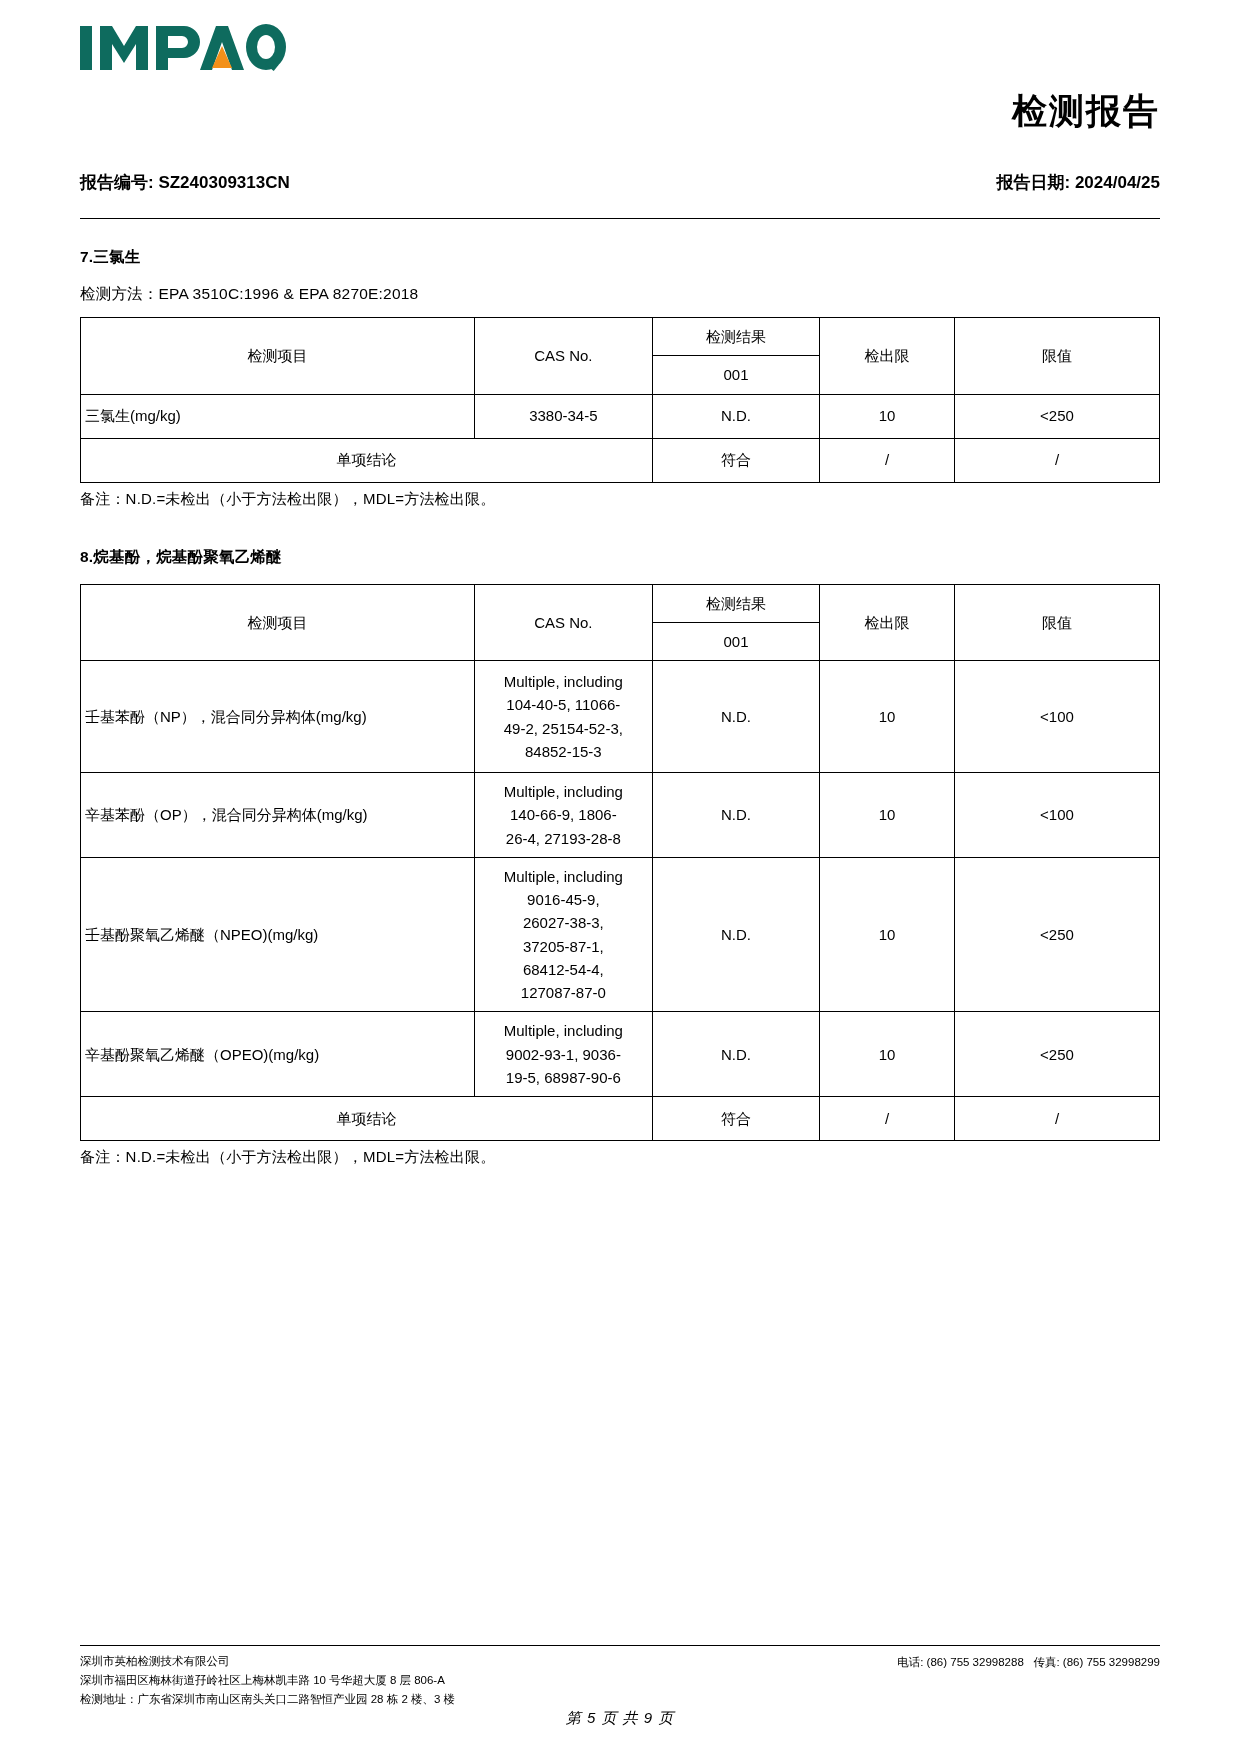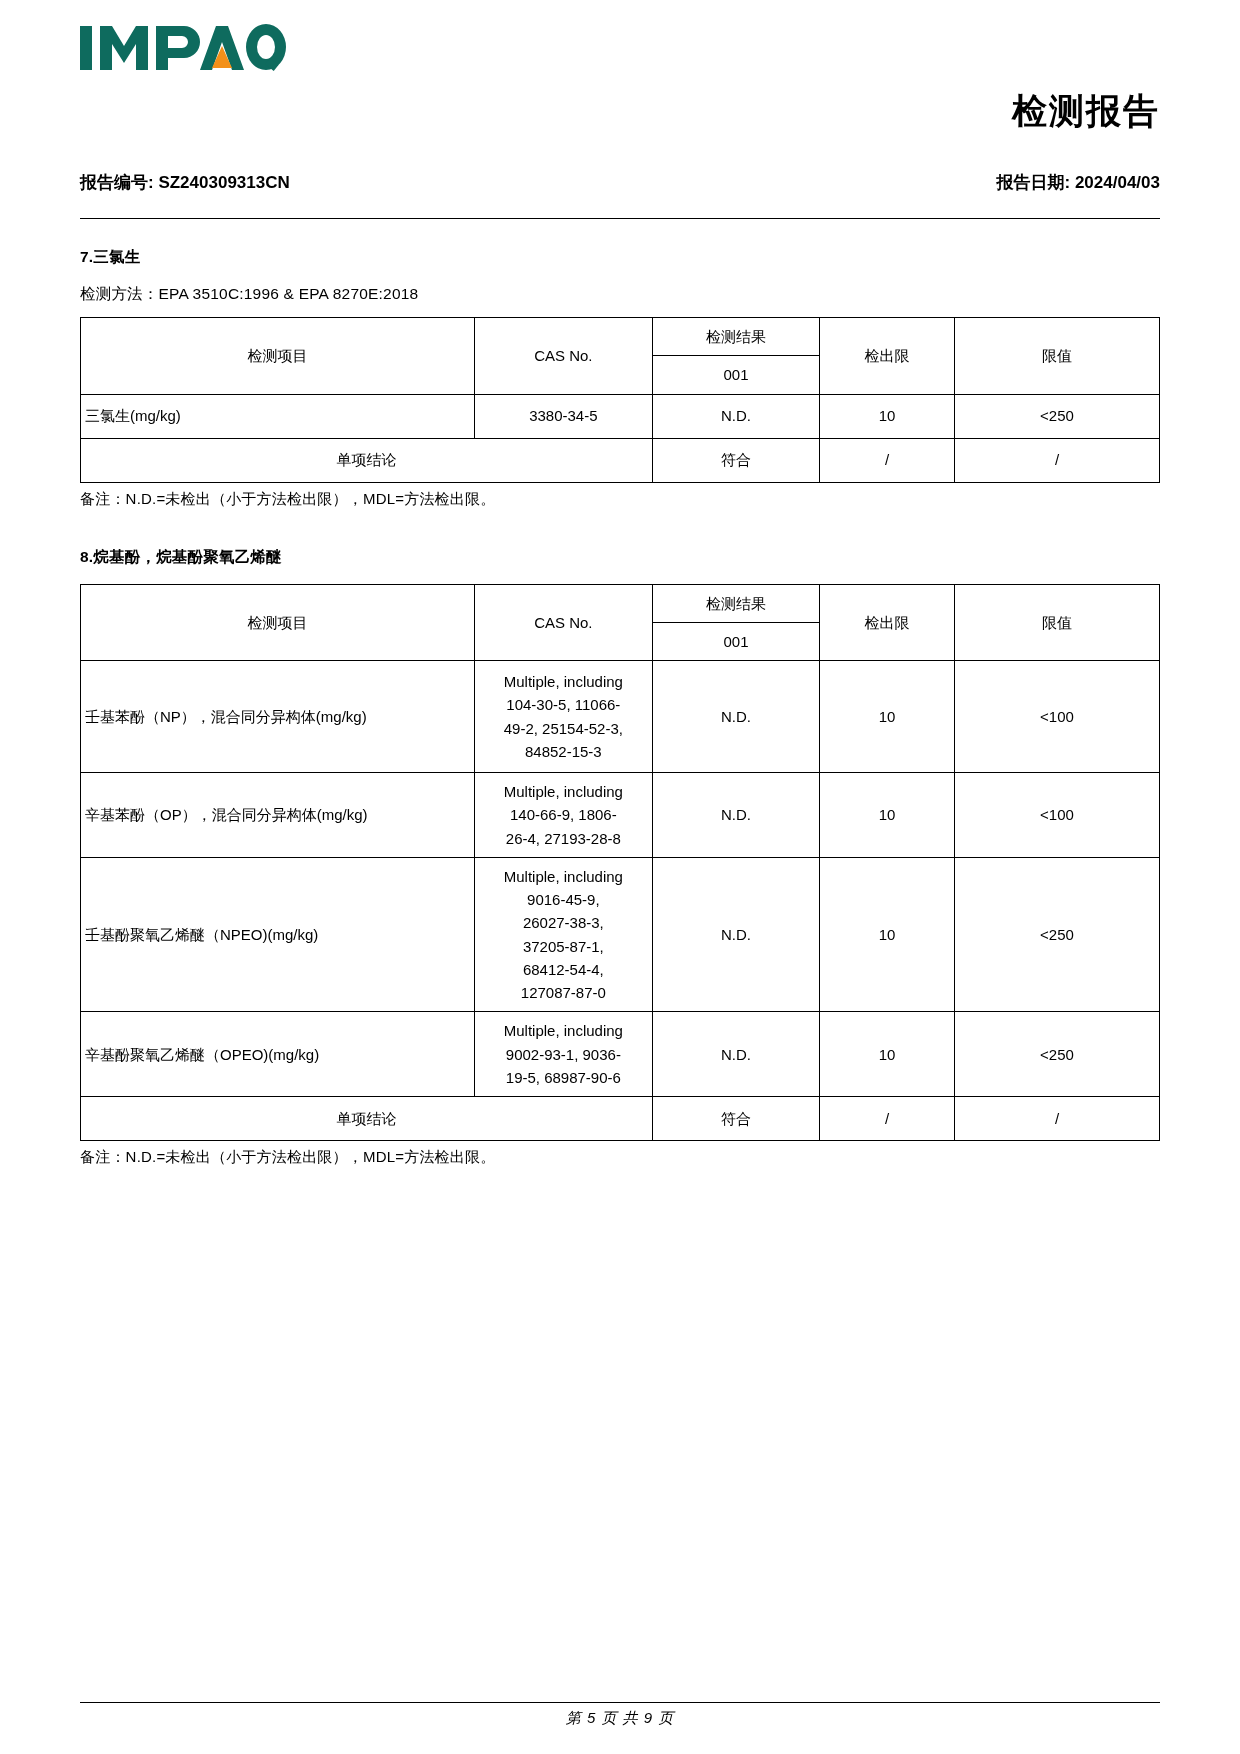--- a/index.html
+++ b/index.html
@@ -160,21 +160,21 @@
         <path d="M186,2 a20,23 0 0 0 0,46 a20,23 0 0 0 0,-46 Z M186,13 a9,12 0 0 1 0,24 a9,12 0 0 1 0,-24 Z" fill="#0e6b5e"></path>
         <rect x="190" y="36" width="11" height="8" transform="rotate(38 190 36)" fill="#0e6b5e"></rect>
       </svg>
     </div>
   </div>
 
   <div class="doc-title">检测报告</div>
 
   <div class="meta-row">
     <div class="meta-left">报告编号: SZ240309313CN</div>
-    <div class="meta-right">报告日期: 2024/04/03</div>
+    <div class="meta-right">报告日期: 2024/04/25</div>
   </div>
 
   <div class="section">
     <div class="section-title">7.三氯生</div>
     <div class="method-line">检测方法：EPA 3510C:1996 &amp; EPA 8270E:2018</div>
 
     <table class="rpt">
       <colgroup>
         <col style="width:36.5%">
           <col style="width:16.5%">
@@ -235,21 +235,21 @@
         <tr>
           <th class="sub-001">001</th>
         </tr>
       </thead>
       <tbody>
 
         <tr class="row-tall">
           <td class="cell-left">壬基苯酚（NP），混合同分异构体(mg/kg)</td>
           <td class="cas-multi">
               <div>Multiple, including</div>
-              <div>104-30-5, 11066-</div>
+              <div>104-40-5, 11066-</div>
               <div>49-2, 25154-52-3,</div>
               <div>84852-15-3</div>
             </td>
           <td class="cell-center">N.D.</td>
           <td class="cell-center">10</td>
           <td class="cell-center">&lt;100</td>
         </tr>
 
         <tr class="row-mid">
           <td class="cell-left">辛基苯酚（OP），混合同分异构体(mg/kg)</td>
@@ -295,16 +295,28 @@
           <td class="concl-cell">符合</td>
           <td class="cell-center">/</td>
           <td class="cell-center">/</td>
         </tr>
       </tbody>
     </table>
     <div class="remark-line">备注：N.D.=未检出（小于方法检出限），MDL=方法检出限。</div>
   </div>
 
   <div class="footer">
+    <div class="footer-top">
+      <div class="footer-addr">
+        <div>深圳市英柏检测技术有限公司</div>
+        <div>深圳市福田区梅林街道孖岭社区上梅林凯丰路 10 号华超大厦 8 层 806-A</div>
+        <div>检测地址：广东省深圳市南山区南头关口二路智恒产业园 28 栋 2 楼、3 楼</div>
+      </div>
+      <div class="footer-contact">
+        <span>电话: (86) 755 32998288</span>
+        <span>&nbsp;</span>
+        <span>传真: (86) 755 32998299</span>
+      </div>
+    </div>
     <div class="page-num">第 5 页 共 9 页</div>
   </div>
 
 </div>
 
 </body></html>

